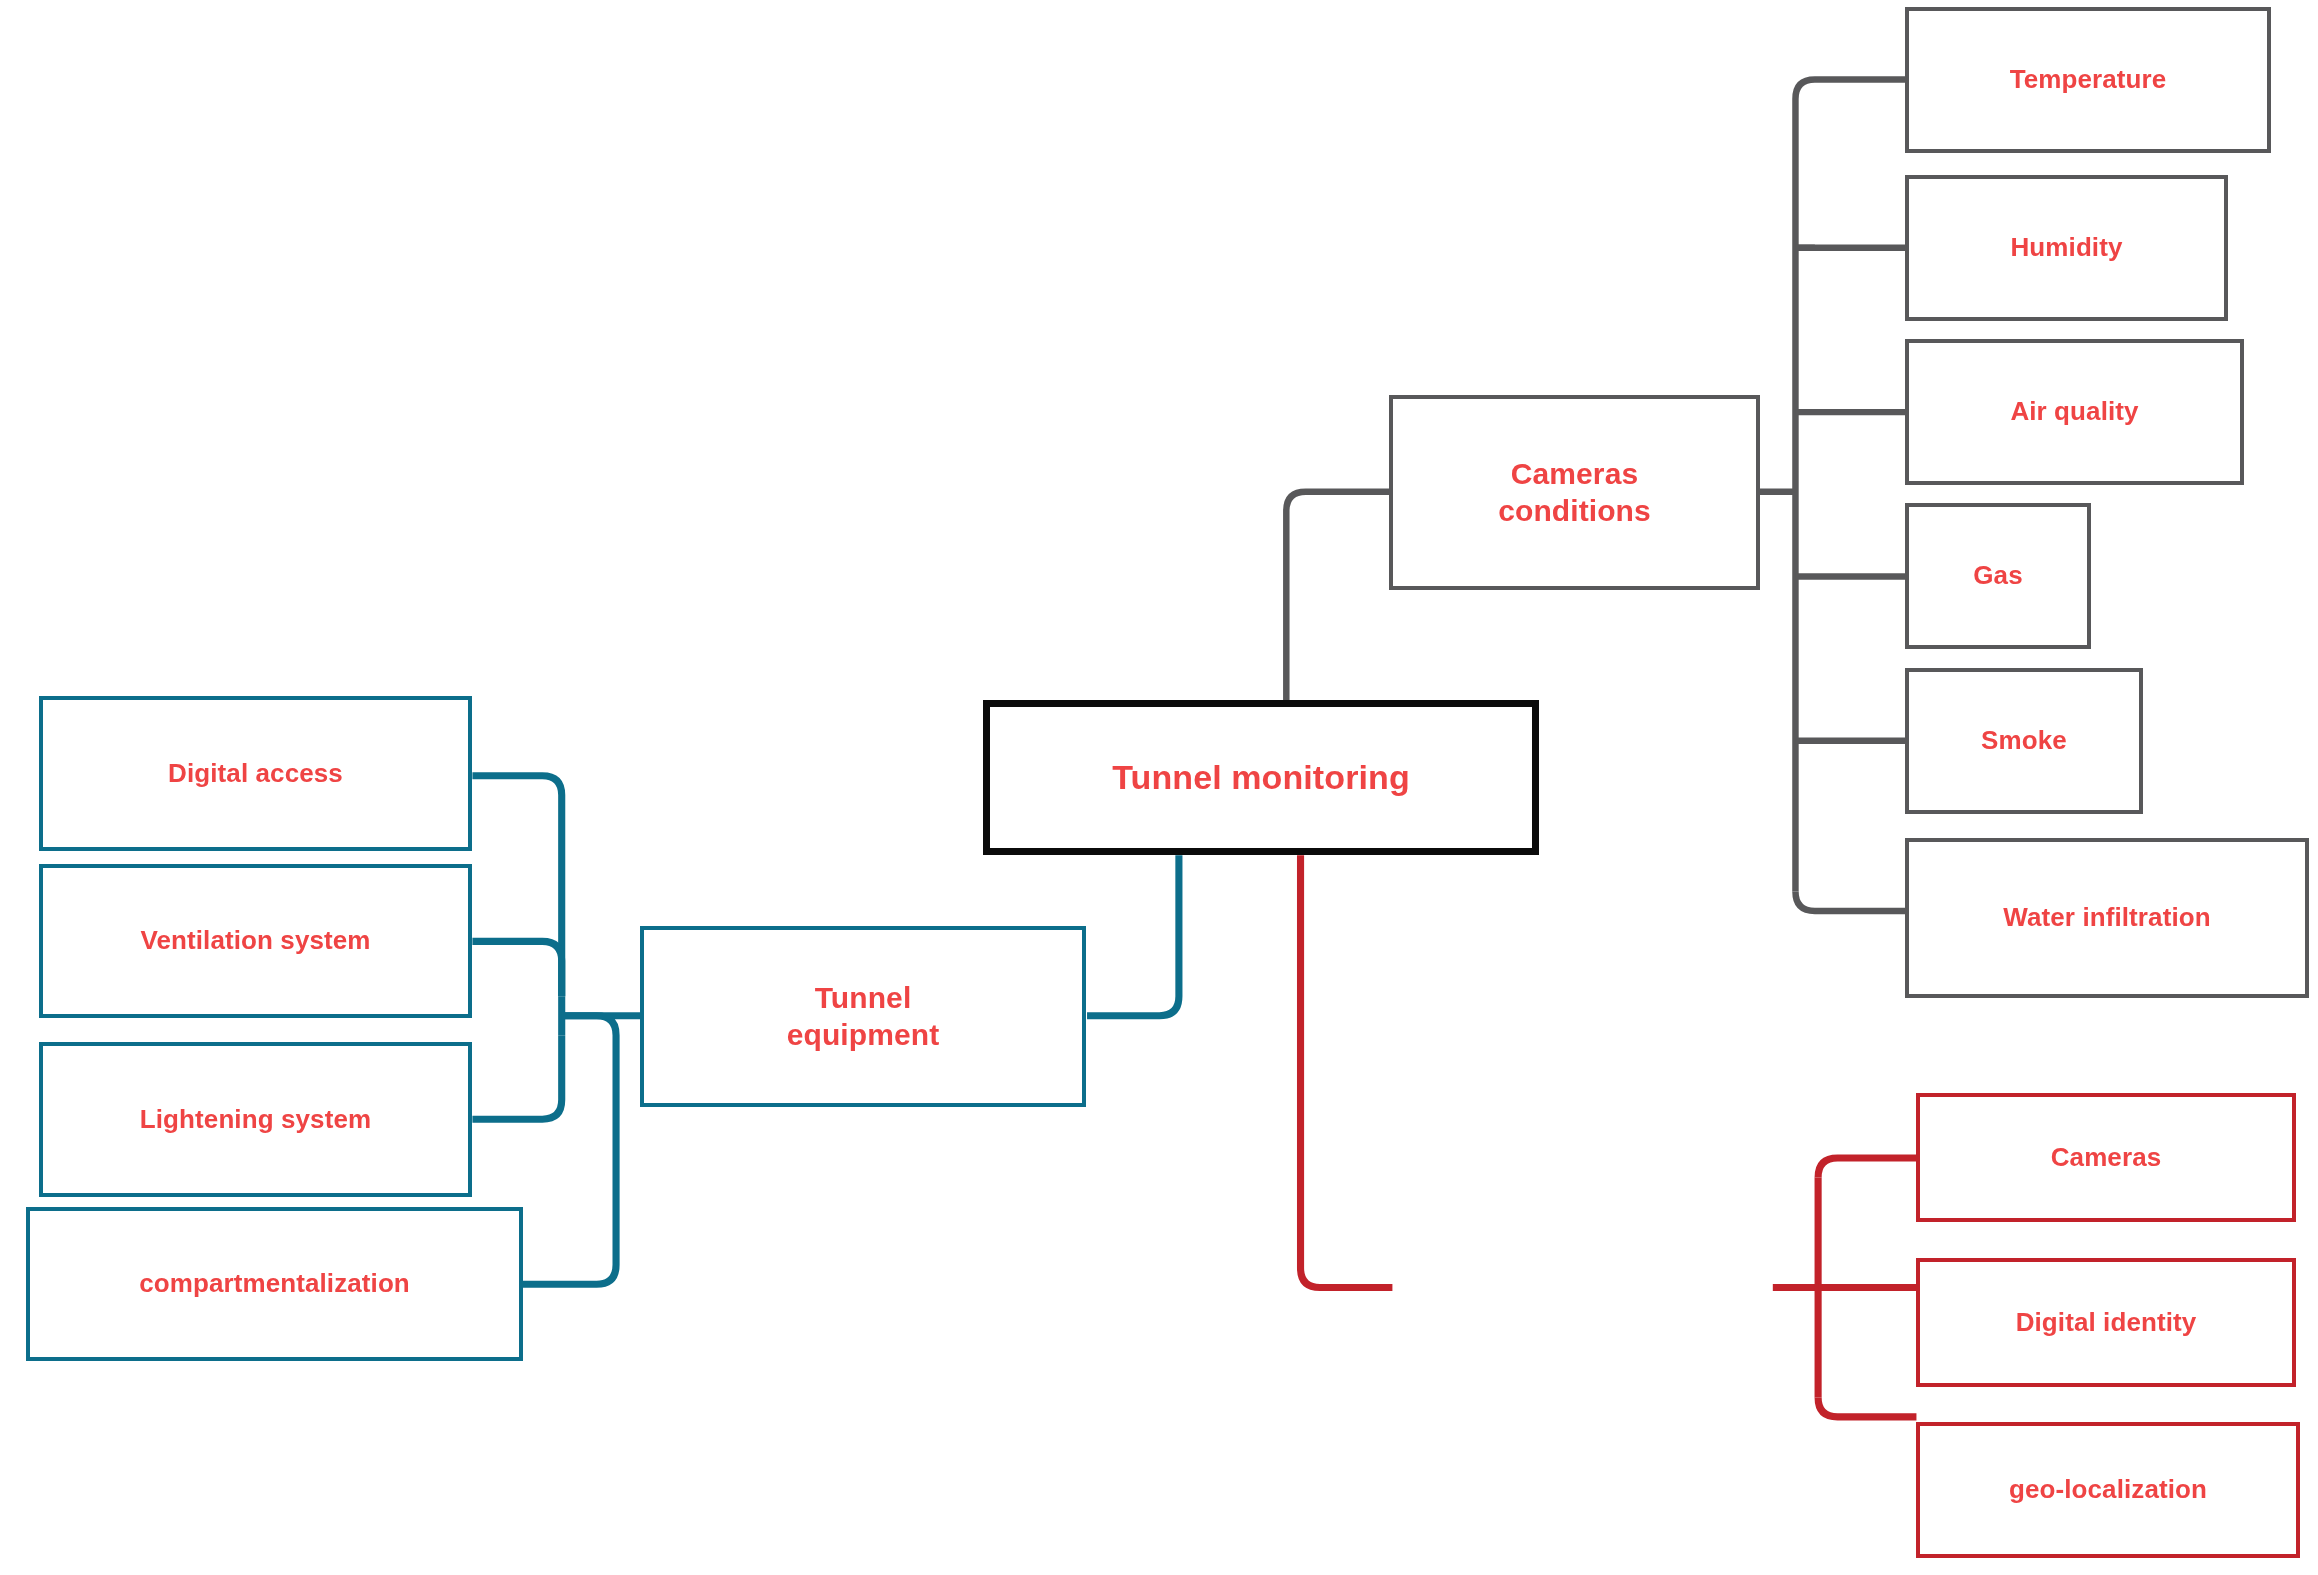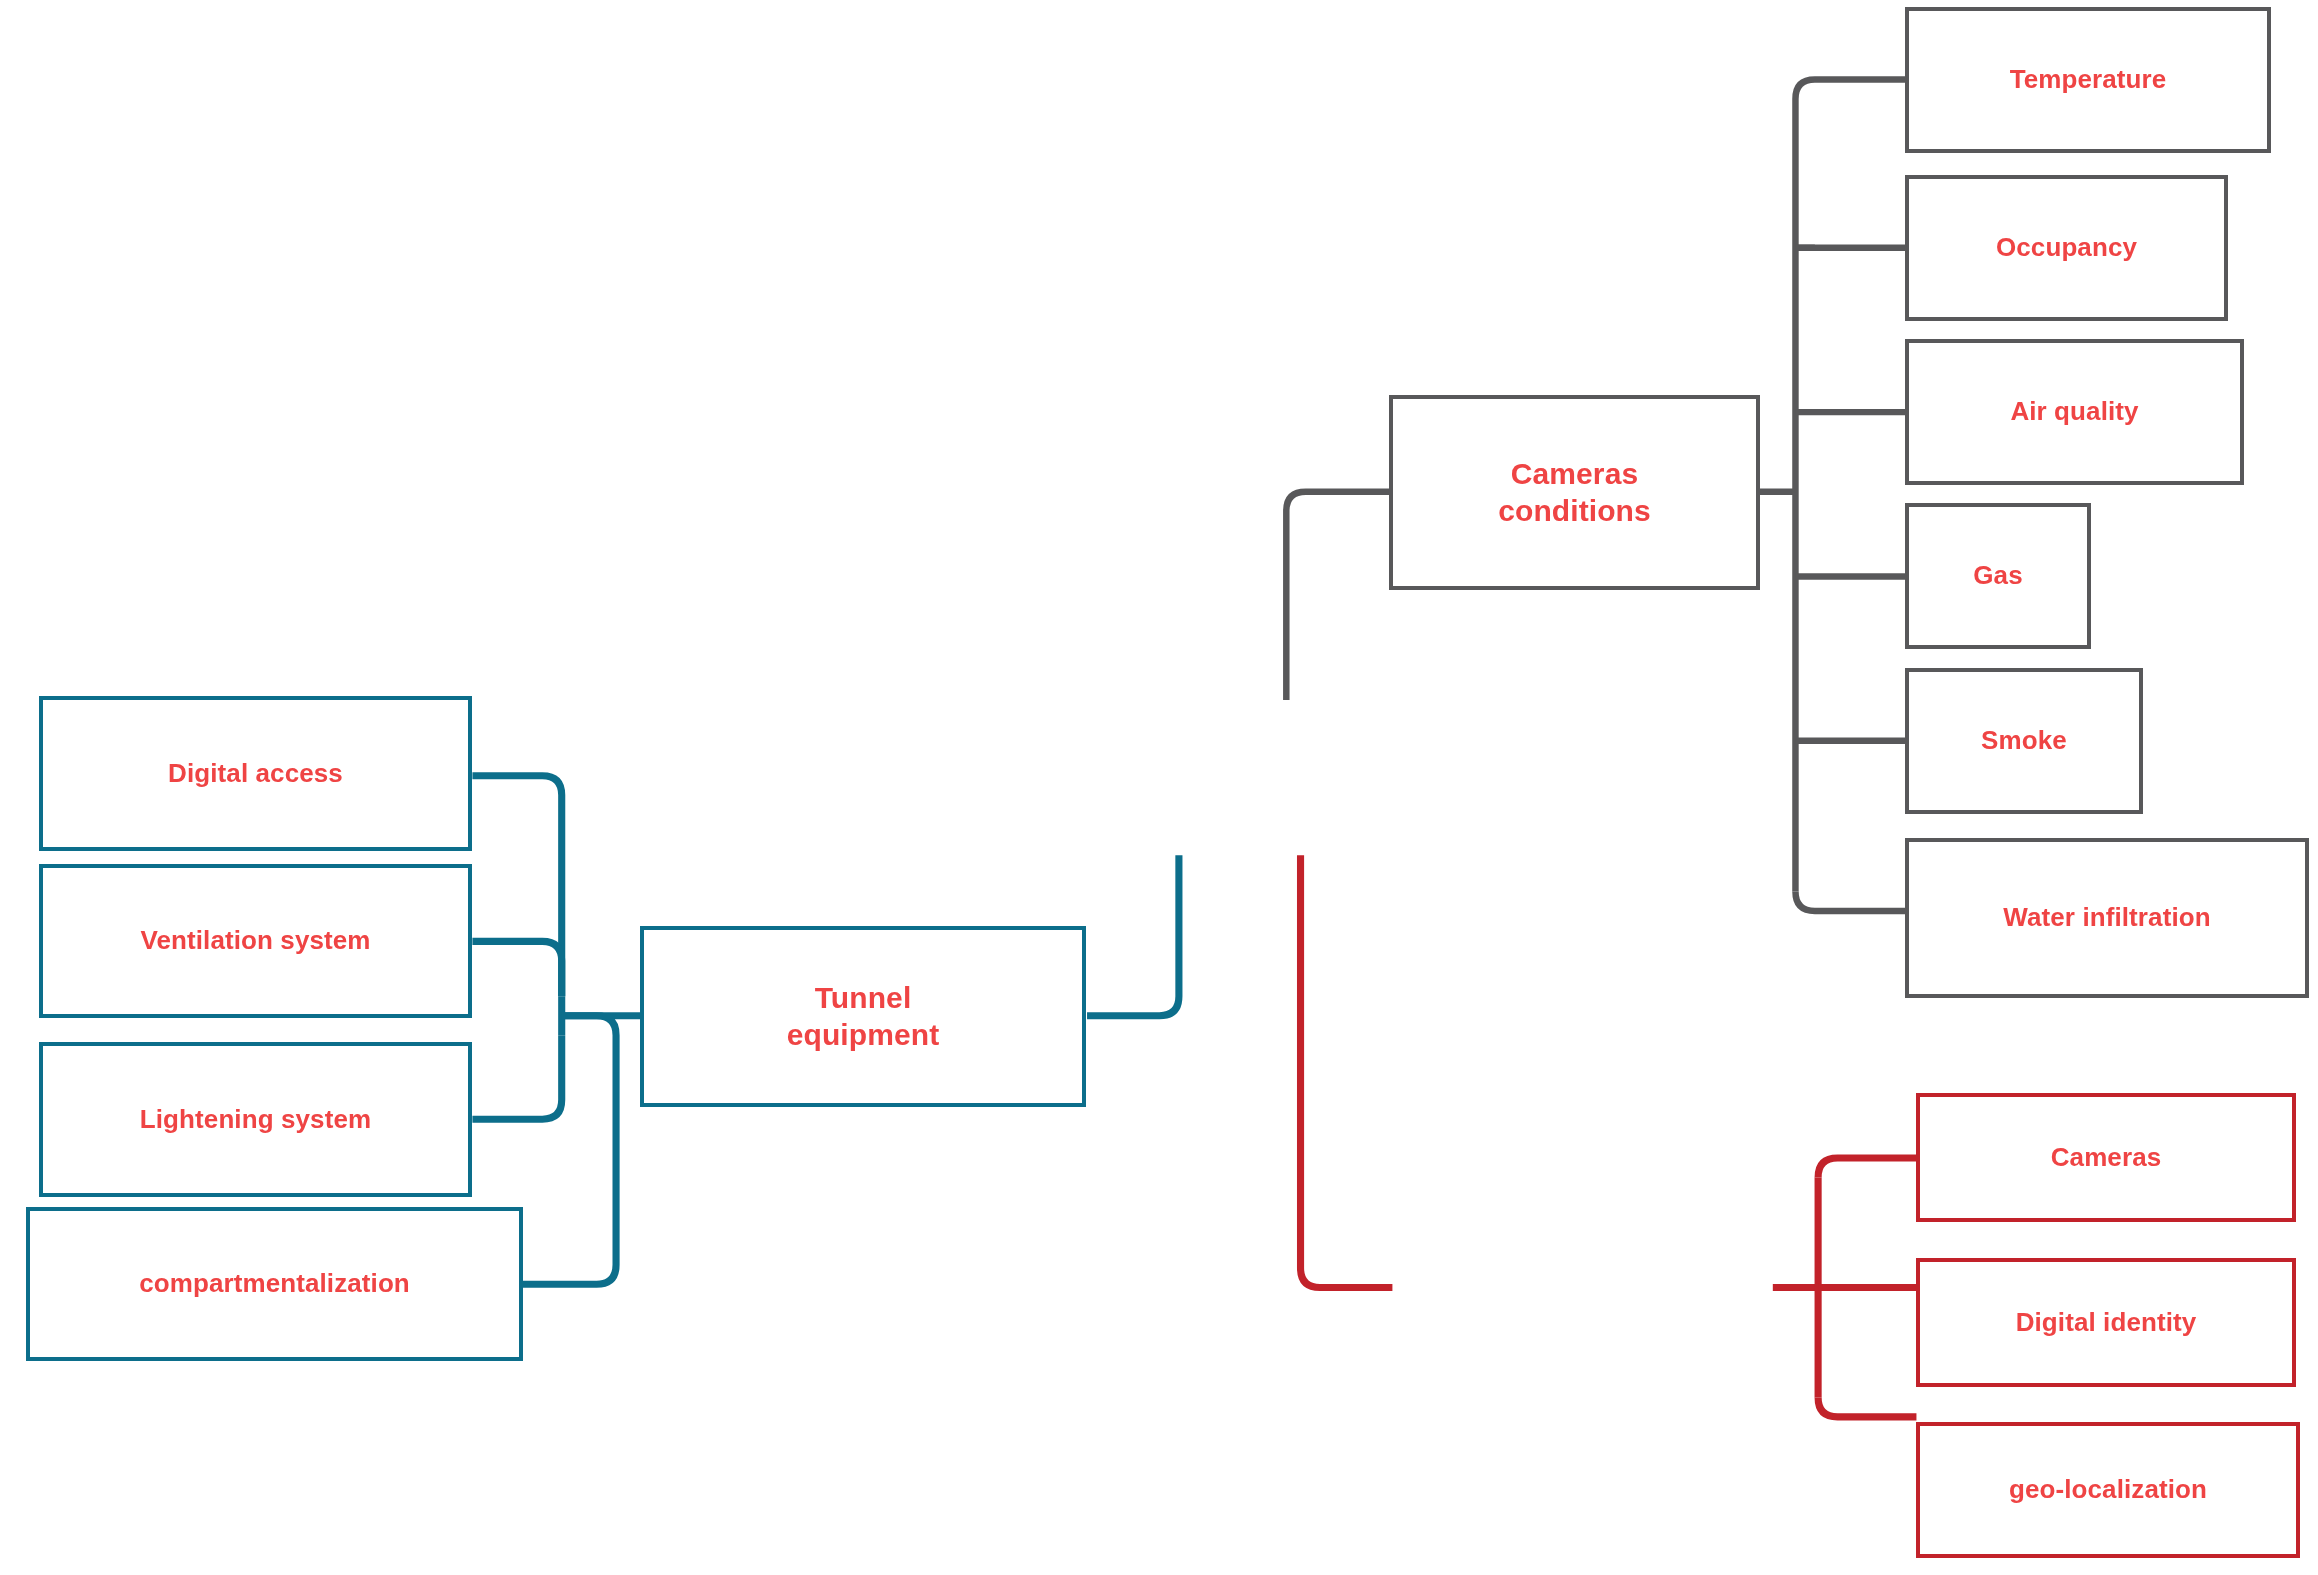--- a/index.html
+++ b/index.html
@@ -97,20 +97,23 @@
 
       <path d="M 2740 1990 H 2810"></path>
       <path d="M 2810 1820 V 2160"></path>
 
       <path d="M 2810 1820 Q 2810 1790 2840 1790 H 2962"></path>
       <path d="M 2810 1990 H 2962"></path>
       <path d="M 2810 2160 Q 2810 2190 2840 2190 H 2962"></path>
     </g>
   </svg>
 
+  <div class="node n-root" style="left:983px; top:700px; width:556px; height:155px;">
+    <span class="node-label">Tunnel monitoring</span>
+  </div>
 
   <div class="node n-teal n-mid" style="left:640px; top:926px; width:446px; height:181px;">
     <span class="node-label">Tunnel
 equipment</span>
   </div>
 
   <div class="node n-teal" style="left:39px; top:696px; width:433px; height:155px;">
     <span class="node-label">Digital access</span>
   </div>
 
@@ -129,21 +132,21 @@
   <div class="node n-gray n-mid" style="left:1389px; top:395px; width:371px; height:195px;">
     <span class="node-label">Cameras
 conditions</span>
   </div>
 
   <div class="node n-gray" style="left:1905px; top:6.5px; width:366px; height:146px;">
     <span class="node-label">Temperature</span>
   </div>
 
   <div class="node n-gray" style="left:1905px; top:175px; width:323px; height:146px;">
-    <span class="node-label">Occupancy</span>
+    <span class="node-label">Humidity</span>
   </div>
 
   <div class="node n-gray" style="left:1905px; top:339px; width:339px; height:146px;">
     <span class="node-label">Air quality</span>
   </div>
 
   <div class="node n-gray" style="left:1905px; top:503px; width:186px; height:146px;">
     <span class="node-label">Gas</span>
   </div>
 

